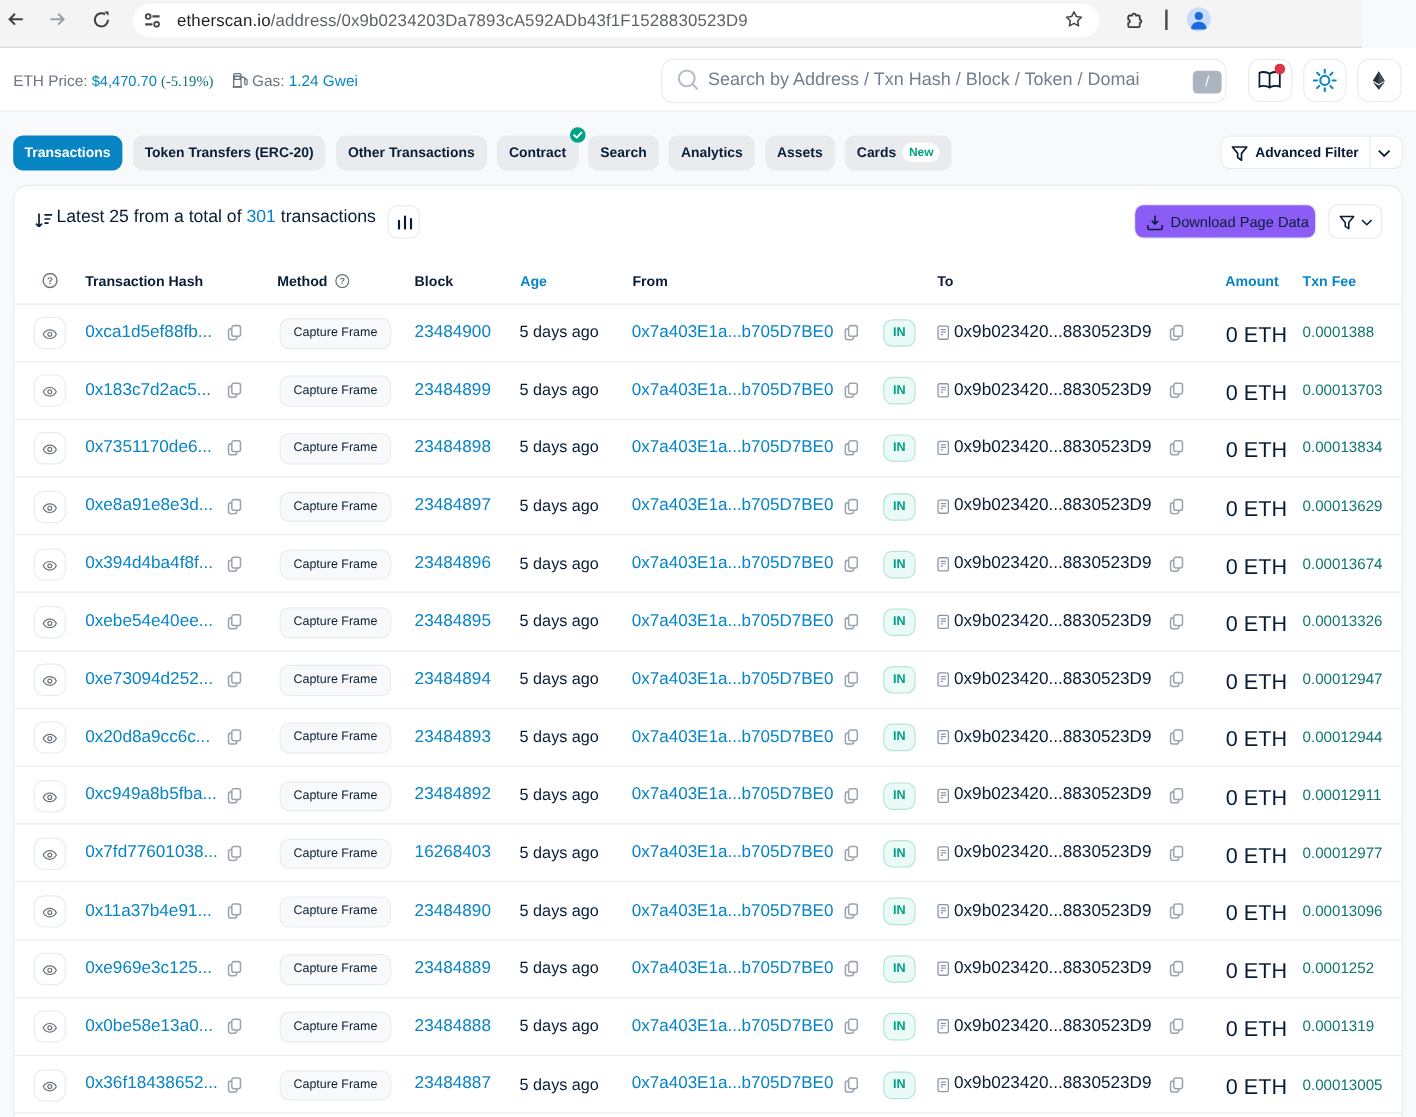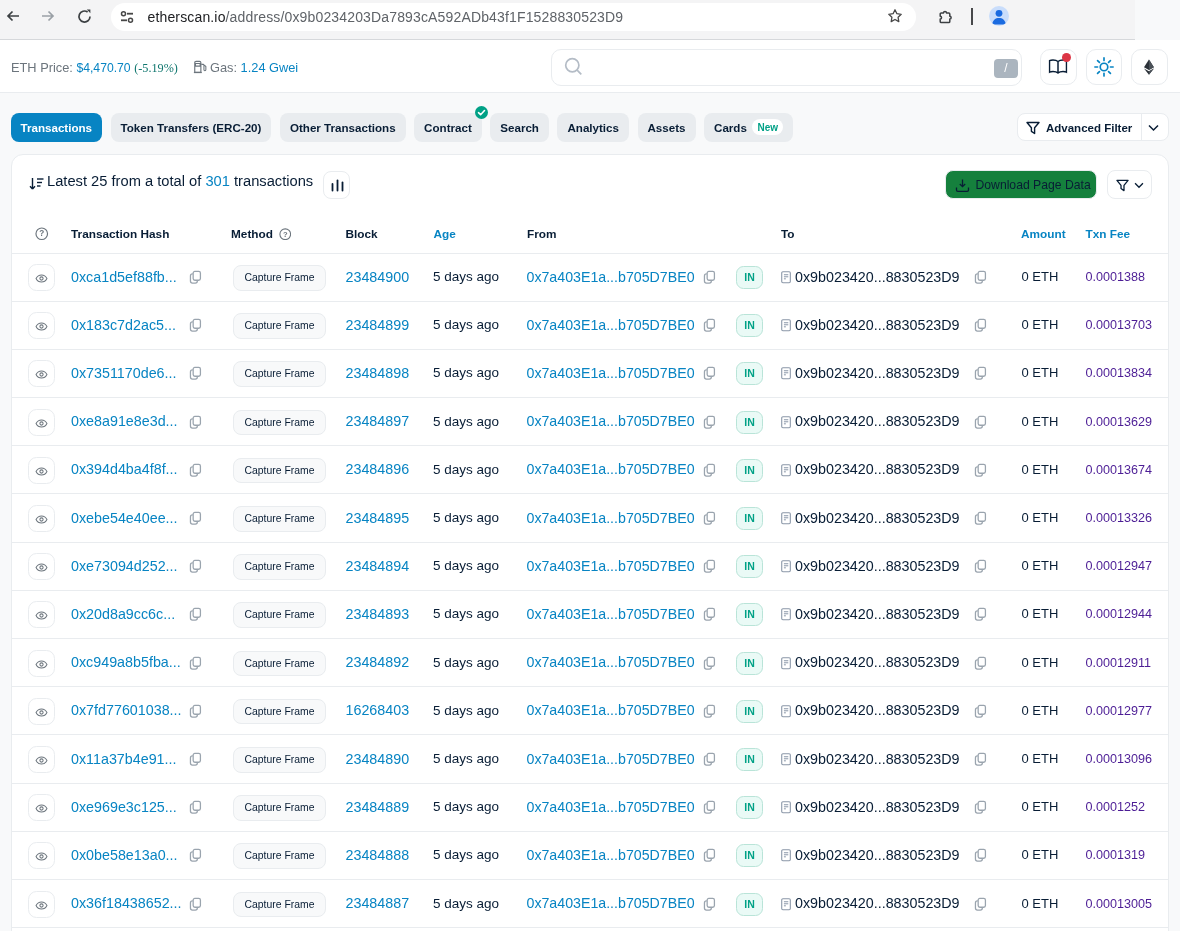--- a/index.html
+++ b/index.html
@@ -35,21 +35,21 @@
 #newb{display:inline-block;background:#fff;color:#00a186;font-size:10px;font-weight:bold;border-radius:8px;padding:2.5px 5.5px;margin-left:5px;}
 #advf{position:absolute;left:1017px;top:112.5px;width:152px;height:28.5px;background:#fff;border:1px solid #e9ecef;border-radius:8px;}
 #advf .txt{position:absolute;left:28px;top:8px;font-size:11.5px;font-weight:bold;color:#081d35;}
 #advf .div{position:absolute;left:123px;top:0;width:1px;height:100%;background:#e9ecef;}
 
 
 #card{position:absolute;left:11px;top:153.5px;width:1158px;height:900px;background:#fff;border:1px solid #e9ecef;border-radius:12px;}
 #card>*{position:absolute;}
 #latest{left:35px;top:18.5px;font-size:14.7px;color:#081d35;white-space:nowrap;}
 #chartbtn{left:310.5px;top:16px;width:27.5px;height:28px;border:1px solid #e9ecef;border-radius:8px;background:#fff;}
-#dlbtn{left:932.5px;top:15.5px;width:152px;height:29px;border:1px solid #e9ecef;border-radius:8px;background:#15803d;font-size:12.2px;color:#081d35;}
+#dlbtn{left:932.5px;top:15.5px;width:152px;height:29px;border:1px solid #e9ecef;border-radius:8px;background:#8b5cf6;font-size:12.2px;color:#081d35;}
 #dlbtn span{position:absolute;left:30px;top:7px;white-space:nowrap;}
 #fbtn{left:1095px;top:15.5px;width:45px;height:29px;border:1px solid #e9ecef;border-radius:8px;background:#fff;}
 
 
 #thead{left:0;top:60px;width:100%;height:39px;border-bottom:1px solid #e9ecef;font-size:11.8px;font-weight:bold;color:#081d35;}
 #thead span{position:absolute;top:12.5px;white-space:nowrap;}
 #thead .lblue{color:#0784c3;}
 
 
 .row{position:absolute;left:0;width:100%;height:48.2px;border-bottom:1px solid #e9ecef;font-size:13px;}
@@ -58,22 +58,22 @@
 .eyebtn svg{position:absolute;left:6px;top:7px;width:13px;height:13px;}
 .hash{left:59px;top:15px;color:#0784c3;font-size:14.3px;}
 .cpy{top:16.5px;width:14.5px;height:14.5px;color:#9aa4ae;}
 .method{left:221px;top:11.5px;width:93px;height:25.5px;border:1px solid #e9ecef;border-radius:8px;background:#f8f9fa;color:#081d35;font-size:10.4px;text-align:center;line-height:24px;white-space:nowrap;}
 .blk{left:333.5px;top:15px;color:#0784c3;font-size:14.3px;}
 .age{left:421px;top:15.5px;color:#081d35;font-size:13.5px;}
 .from{left:514.5px;top:15px;color:#0784c3;font-size:14.2px;}
 .inbadge{left:724px;top:12.5px;width:27px;height:23px;background:#eafaf6;border:1px solid #b9e4d8;border-radius:7.5px;color:#00a186;font-size:10.5px;font-weight:bold;text-align:center;line-height:21px;}
 .doc{left:767.5px;top:16.5px;width:12.5px;height:14.5px;color:#8a97a8;}
 .to{left:783px;top:15px;color:#081d35;font-size:14.3px;}
-.amt{left:1009.5px;top:15.5px;color:#081d35;font-size:13px;}
-.fee{left:1073.5px;top:16.5px;color:#4c1d95;font-size:12.6px;}
+.amt{left:1009.5px;top:15.5px;color:#081d35;font-size:18px;}
+.fee{left:1073.5px;top:16.5px;color:#0f766e;font-size:12.6px;}
 </style></head>
 <body>
 <svg width="0" height="0" style="position:absolute">
  <defs>
   <g id="eye">
         <path d="M8 3.6 C4.6 3.6 2.1 6.4 1.3 8 C2.1 9.6 4.6 12.4 8 12.4 C11.4 12.4 13.9 9.6 14.7 8 C13.9 6.4 11.4 3.6 8 3.6 Z" fill="none" stroke="#6c757d" stroke-width="1.25"></path>
         <circle cx="8" cy="8" r="2" fill="none" stroke="#6c757d" stroke-width="1.25"></circle>
       </g>
   <g id="copy">
         <rect x="5.7" y="1.5" width="8" height="9.8" rx="1.9" fill="none" stroke="currentColor" stroke-width="1.4"></rect>
@@ -129,20 +129,21 @@
           <path d="M2 14 V3 A1.5 1.5 0 0 1 3.5 1.5 H7.5 A1.5 1.5 0 0 1 9 3 V14 Z M2.8 4 H8.2 V7 H2.8 Z" fill="none" stroke="#6c757d" stroke-width="1.3"></path>
           <path d="M9.5 5 L11.5 5 A1 1 0 0 1 12.5 6 V11.2 A1.1 1.1 0 0 0 14.7 11.2 V7.5 L13 5.8" fill="none" stroke="#6c757d" stroke-width="1.2"></path>
           <line x1="1" y1="14.3" x2="10" y2="14.3" stroke="#6c757d" stroke-width="1.4"></line>
         </svg>Gas: <span class="tblue">1.24 Gwei</span></span>
     </div>
  <div id="searchbox">
    <svg style="position:absolute;left:12px;top:6.5px" width="19" height="19" viewBox="0 0 19 19">
         <circle cx="8.3" cy="8.3" r="6.6" fill="none" stroke="#b4bcc6" stroke-width="1.7"></circle>
         <line x1="13.1" y1="13.1" x2="17.3" y2="17.3" stroke="#b4bcc6" stroke-width="1.7"></line>
       </svg>
+   <span class="ph">Search by Address / Txn Hash / Block / Token / Domai</span>
    <span id="slash">/</span>
  </div>
  <span class="hbtn" style="left:1040px">
    <svg width="19" height="16" viewBox="0 0 19 16">
         <path d="M9.5 2.5 C8 1.2 6 1 4.5 1 C3 1 1.8 1.3 1 1.7 V13.2 C1.8 12.8 3 12.5 4.5 12.5 C6 12.5 8 12.7 9.5 14 C11 12.7 13 12.5 14.5 12.5 C16 12.5 17.2 12.8 18 13.2 V1.7 C17.2 1.3 16 1 14.5 1 C13 1 11 1.2 9.5 2.5 Z M9.5 2.5 V14" fill="none" stroke="#081d35" stroke-width="1.5"></path>
       </svg>
  </span>
  <svg style="position:absolute;left:1062px;top:13px" width="9" height="9" viewBox="0 0 9 9">
       <circle cx="4.5" cy="4.5" r="4.5" fill="#dc3545"></circle>
     </svg>

